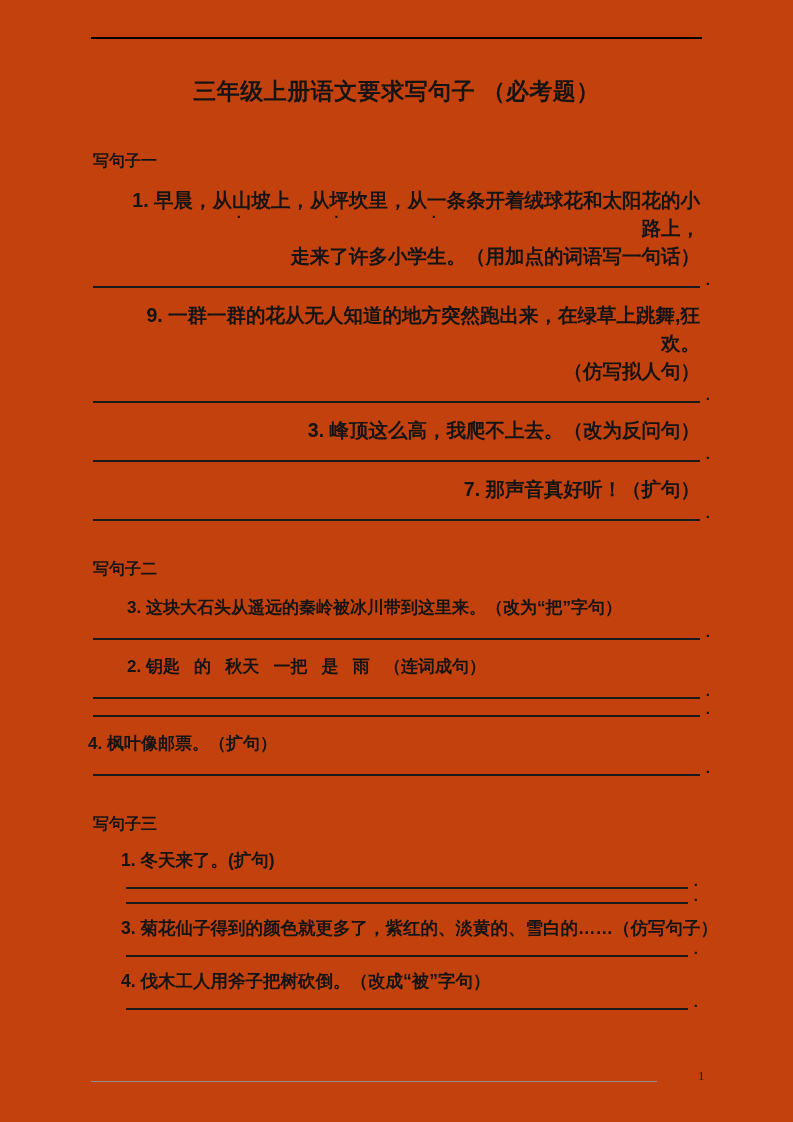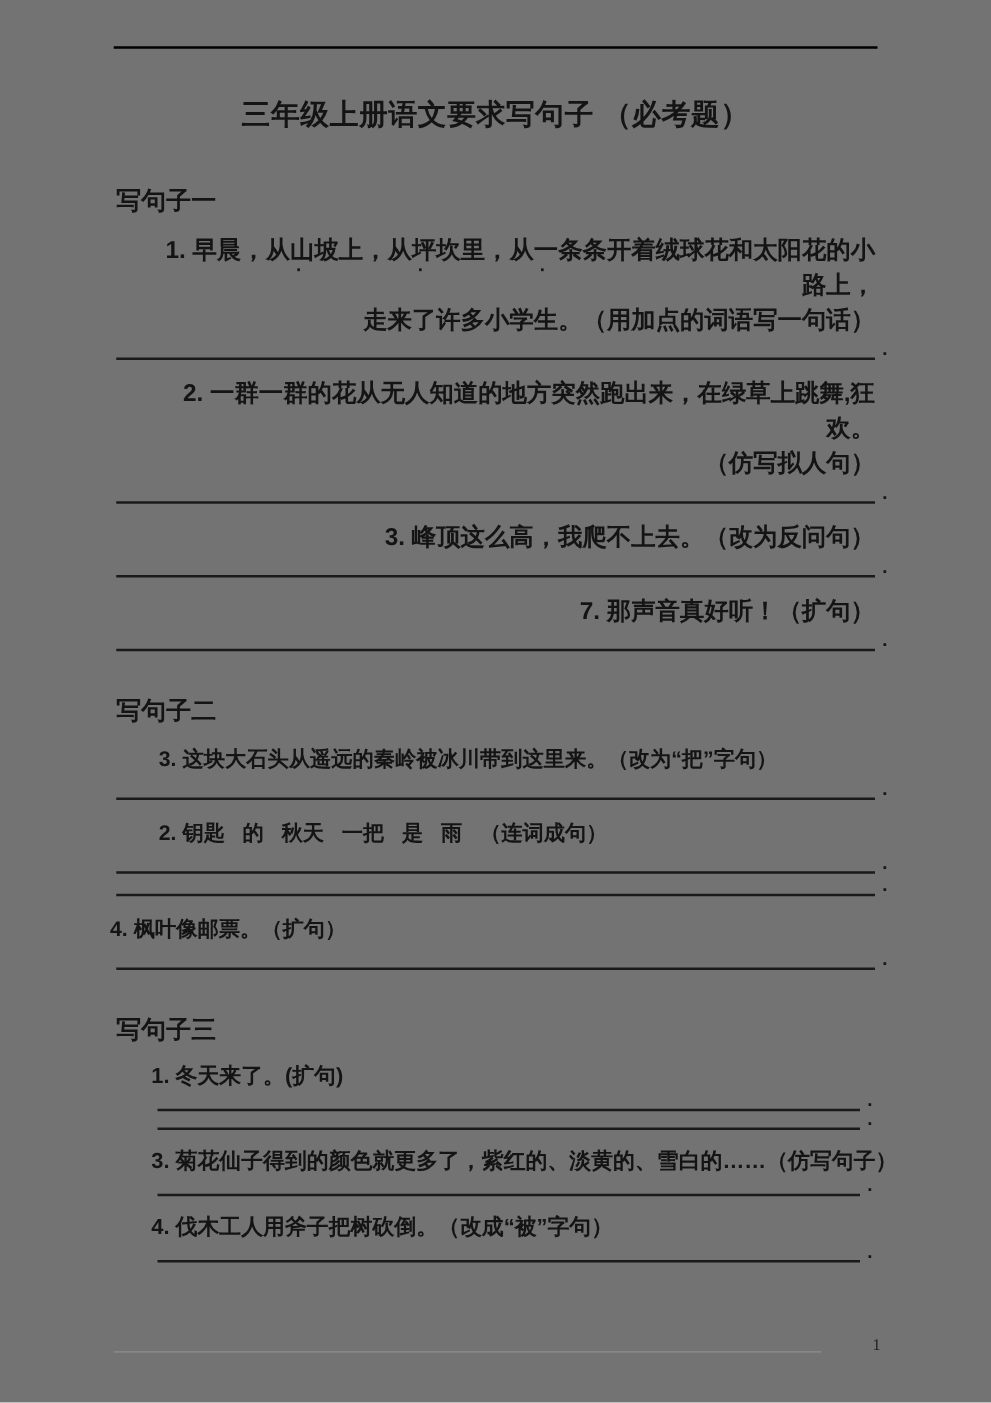--- a/index.html
+++ b/index.html
@@ -1,19 +1,19 @@
 <!DOCTYPE html>
 <html><head>
 <meta charset="utf-8">
 <style>
   html, body { margin:0; padding:0; background:#ffffff; }
   .page {
     position:relative;
     width:793px; height:1122px;
-    background:#737373;
+    background:#c2410c;
     color:#141414;
     font-family:"Liberation Sans", sans-serif;
     font-weight:700;
     box-sizing:border-box;
     padding:0 93px;
     overflow:hidden;
   }
   .top-rule {
     margin-top:37px;
     height:0;
@@ -21,21 +21,21 @@
     margin-left:-2px; margin-right:-2px;
   }
   .doc-title {
     margin-top:36px;
     font-size:23px;
     line-height:32px;
     text-align:center;
     letter-spacing:0.5px;
     white-space:nowrap;
   }
-  .section-heading { font-size:20px; line-height:24px; }
+  .section-heading { font-size:16px; line-height:24px; }
   .sec1 .section-heading { margin-top:42px; }
   .sec2 .section-heading, .sec3 .section-heading { margin-top:36px; }
 
   .q { line-height:28px; white-space:pre-wrap; }
   .sec1 .q { font-size:19.5px; margin-top:13px; text-indent:34px;text-align:right; }
   .sec2 .q { font-size:17px;   margin-top:13px; text-indent:34px; }
   .sec2 .q.flush { text-indent:-5px; }
   .sec3 .q { font-size:17.5px; margin-top:10px; text-indent:28px; }
   .sec3 .q.wide { white-space:nowrap; }
 
@@ -89,21 +89,21 @@
 
   <div class="sec1">
     <div class="section-heading">写句子一</div>
 
     <div class="q"><span>1. 早晨，</span><span class="dotchar">从</span><span>山坡上，</span><span class="dotchar">从</span><span>坪坎里，</span><span class="dotchar">从</span><span>一条条开着绒球花和太阳花的小路上，
 走来了许多小学生。（用加点的词语写一句话）</span></div>
     <div class="ans">
         <span class="dot-end">.</span>
       </div>
 
-    <div class="q">2. 一群一群的花从无人知道的地方突然跑出来，在绿草上跳舞,狂欢。
+    <div class="q">9. 一群一群的花从无人知道的地方突然跑出来，在绿草上跳舞,狂欢。
 （仿写拟人句）</div>
     <div class="ans">
         <span class="dot-end">.</span>
       </div>
 
     <div class="q">3. 峰顶这么高，我爬不上去。（改为反问句）</div>
     <div class="ans">
         <span class="dot-end">.</span>
       </div>
 

